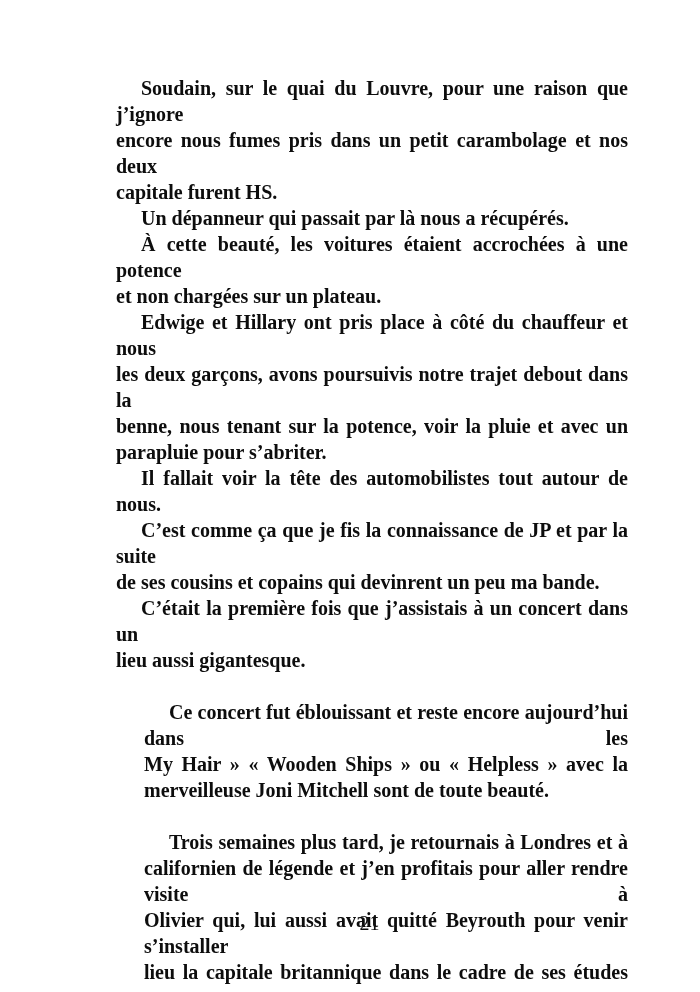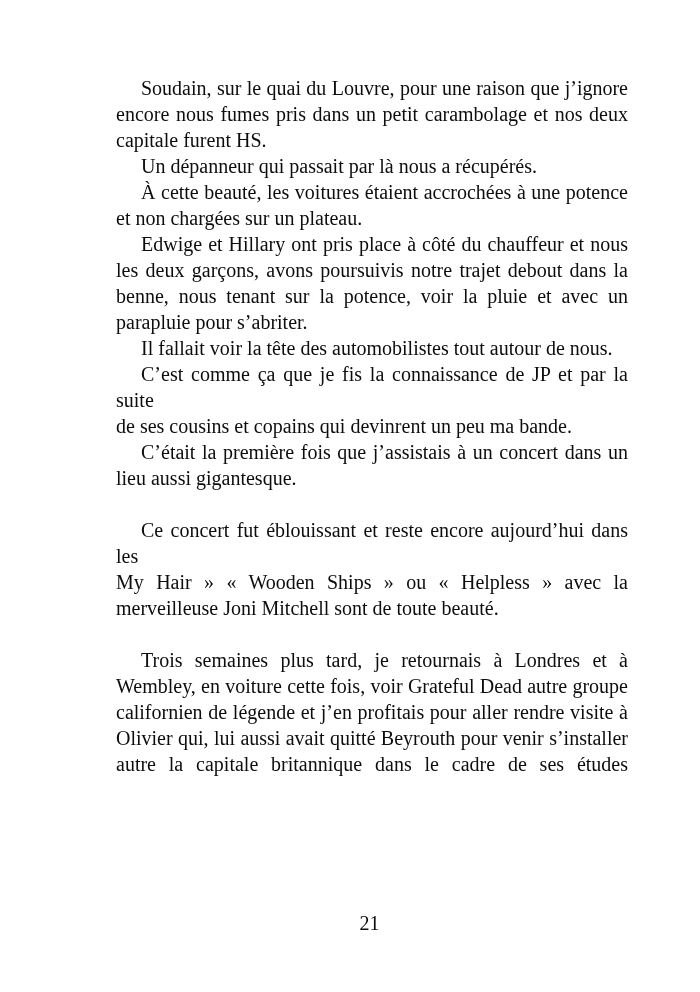--- a/index.html
+++ b/index.html
@@ -22,23 +22,25 @@
     background: var(--paper);
   }
   .text-block {
     position: absolute;
     left: 116px;
     top: 75px;
     width: 512px;
   }
   .para {
     margin: 0;
+    font-weight: bold;
   }
   .para.gap {
     margin-top: 26px;
+    margin-left: 28px;
   }
   .line {
     font-size: 20px;
     line-height: 26px;
     text-align: justify;
     text-align-last: justify;
     text-justify: inter-word;
   }
   .line.last {
     text-align-last: left;
@@ -91,20 +93,19 @@
         <div class="line">C’était la première fois que j’assistais à un concert dans un</div>
         <div class="line last">lieu aussi gigantesque.</div>
       </div>
       <div class="para gap">
         <div class="line">Ce concert fut éblouissant et reste encore aujourd’hui dans les</div>
         <div class="line">My Hair » « Wooden Ships » ou « Helpless » avec la</div>
         <div class="line last">merveilleuse Joni Mitchell sont de toute beauté.</div>
       </div>
       <div class="para gap">
         <div class="line">Trois semaines plus tard, je retournais à Londres et à</div>
-        <div class="line">Wembley, en voiture cette fois, voir Grateful Dead autre groupe</div>
         <div class="line">californien de légende et j’en profitais pour aller rendre visite à</div>
         <div class="line">Olivier qui, lui aussi avait quitté Beyrouth pour venir s’installer</div>
-        <div class="line">autre la capitale britannique dans le cadre de ses études</div>
+        <div class="line">lieu la capitale britannique dans le cadre de ses études</div>
       </div>
     </main>
   <div class="page-number">21</div>
 </div>
 
 </body></html>

